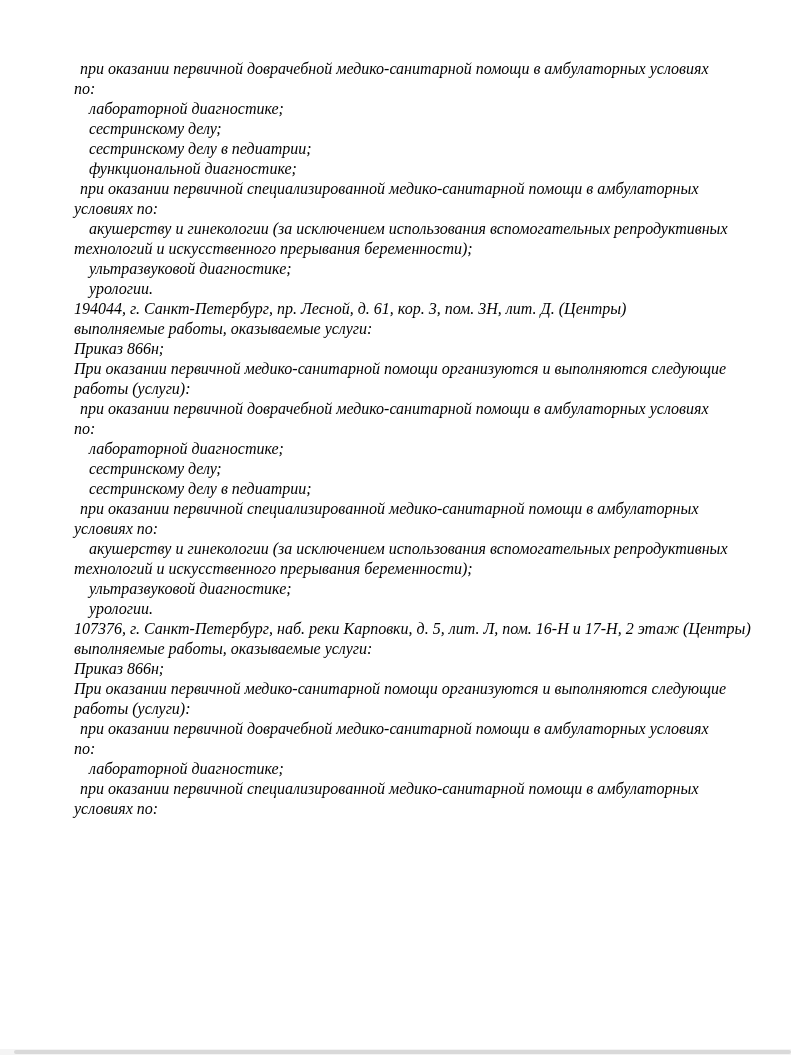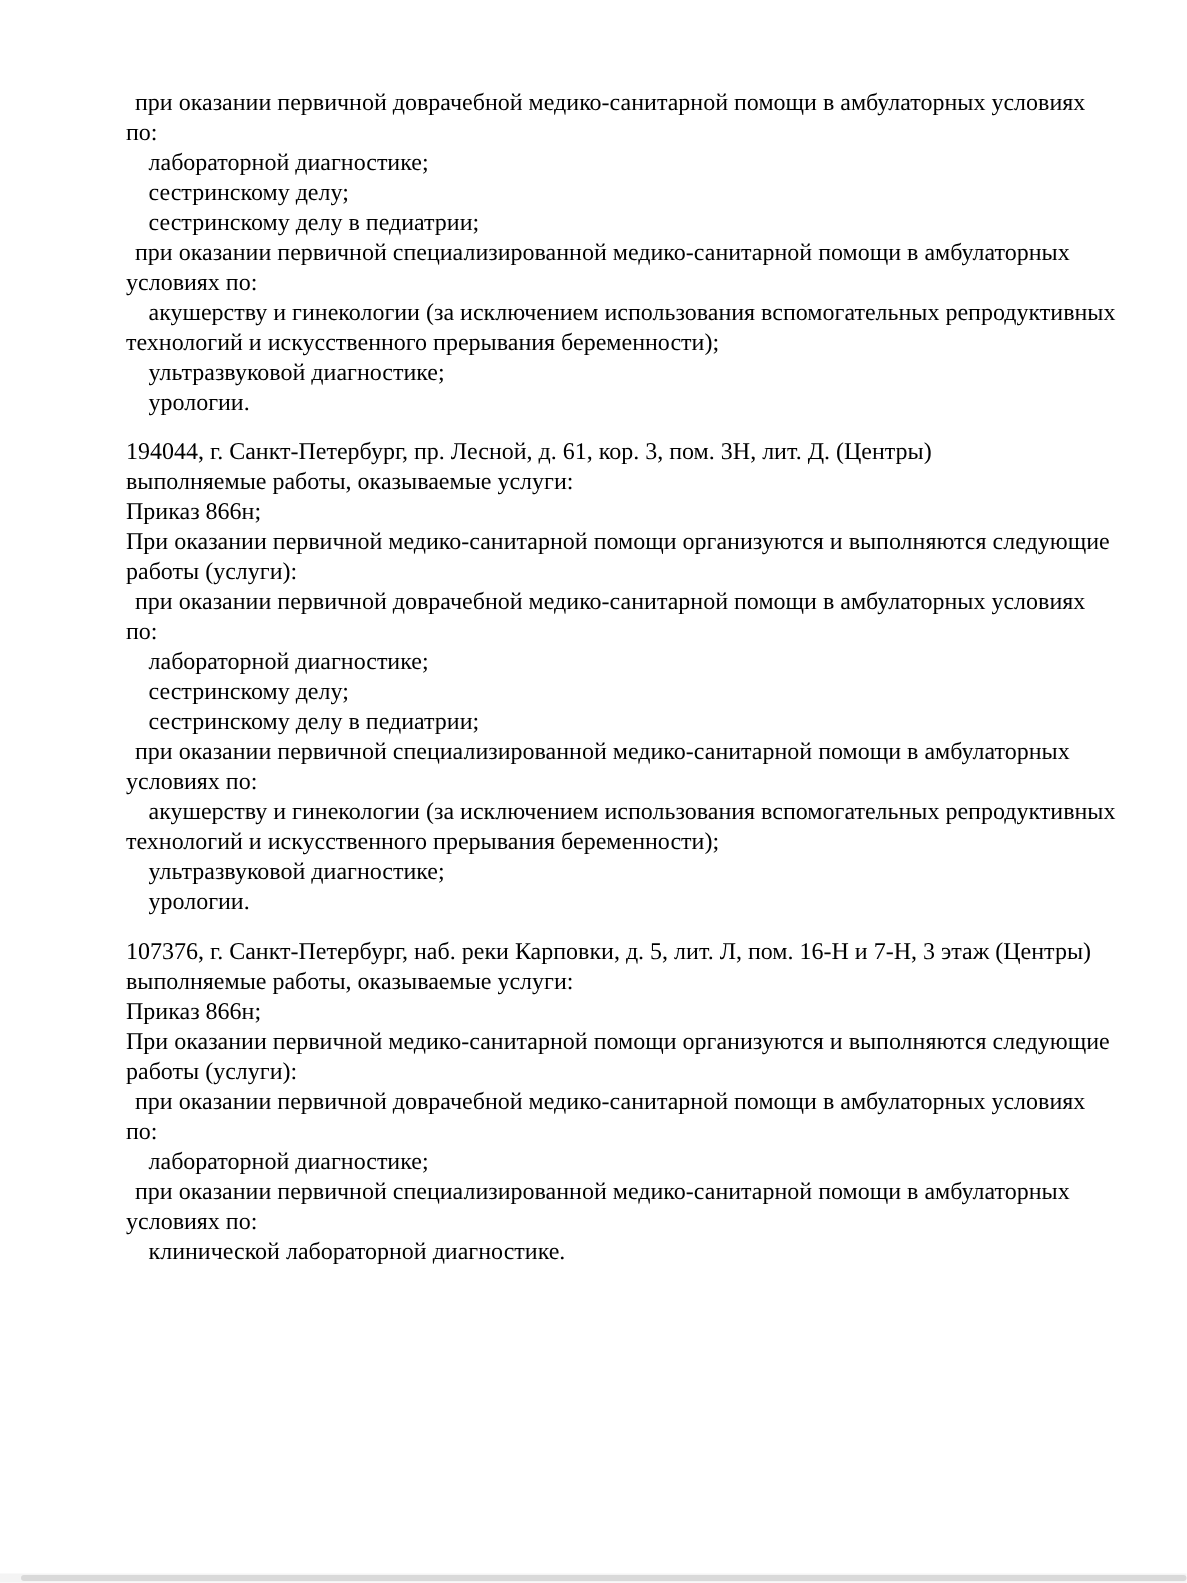--- a/index.html
+++ b/index.html
@@ -11,32 +11,33 @@
     width: 791px;
     height: 1055px;
     position: relative;
     overflow: hidden;
     font-family: "Liberation Serif", "DejaVu Serif", serif;
     font-size: 16px;
     color: #000000;
   }
   .content {
     position: absolute;
-    left: 84px;
+    left: 74px;
     top: 59px;
     width: 700px;
     line-height: 20px;
+    font-style: italic;
   }
   .content p {
     margin: 0;
     white-space: pre-line;
   }
   p.sub { text-indent: 6px; }
   p.item { text-indent: 15px; }
-  p.addr { margin-top: 13px; }
+  p.addr { }
   .hscrollbar {
     position: absolute;
     left: 0;
     bottom: 0;
     width: 791px;
     height: 6px;
     background: #f4f4f4;
   }
   .hscrollbar .thumb {
     position: absolute;
@@ -51,20 +52,21 @@
 </head>
 <body>
 
 <div class="content">
 
   <p class="sub">при оказании первичной доврачебной медико-санитарной помощи в амбулаторных условиях
 по:</p>
   <p class="item">лабораторной диагностике;</p>
   <p class="item">сестринскому делу;</p>
   <p class="item">сестринскому делу в педиатрии;</p>
+  <p class="item">функциональной диагностике;</p>
   <p class="sub">при оказании первичной специализированной медико-санитарной помощи в амбулаторных
 условиях по:</p>
   <p class="item">акушерству и гинекологии (за исключением использования вспомогательных репродуктивных
 технологий и искусственного прерывания беременности);</p>
   <p class="item">ультразвуковой диагностике;</p>
   <p class="item">урологии.</p>
 
   <p class="addr">194044, г. Санкт-Петербург, пр. Лесной, д. 61, кор. 3, пом. 3Н, лит. Д. (Центры)</p>
   <p>выполняемые работы, оказываемые услуги:</p>
   <p>Приказ 866н;</p>
@@ -75,30 +77,29 @@
   <p class="item">лабораторной диагностике;</p>
   <p class="item">сестринскому делу;</p>
   <p class="item">сестринскому делу в педиатрии;</p>
   <p class="sub">при оказании первичной специализированной медико-санитарной помощи в амбулаторных
 условиях по:</p>
   <p class="item">акушерству и гинекологии (за исключением использования вспомогательных репродуктивных
 технологий и искусственного прерывания беременности);</p>
   <p class="item">ультразвуковой диагностике;</p>
   <p class="item">урологии.</p>
 
-  <p class="addr">107376, г. Санкт-Петербург, наб. реки Карповки, д. 5, лит. Л, пом. 16-Н и 7-Н, 3 этаж (Центры)</p>
+  <p class="addr">107376, г. Санкт-Петербург, наб. реки Карповки, д. 5, лит. Л, пом. 16-Н и 17-Н, 2 этаж (Центры)</p>
   <p>выполняемые работы, оказываемые услуги:</p>
   <p>Приказ 866н;</p>
   <p>При оказании первичной медико-санитарной помощи организуются и выполняются следующие
 работы (услуги):</p>
   <p class="sub">при оказании первичной доврачебной медико-санитарной помощи в амбулаторных условиях
 по:</p>
   <p class="item">лабораторной диагностике;</p>
   <p class="sub">при оказании первичной специализированной медико-санитарной помощи в амбулаторных
 условиях по:</p>
-  <p class="item">клинической лабораторной диагностике.</p>
 
 
 </div>
 
 <div class="hscrollbar">
   <div class="thumb"></div>
 </div>
 
 </body></html>

